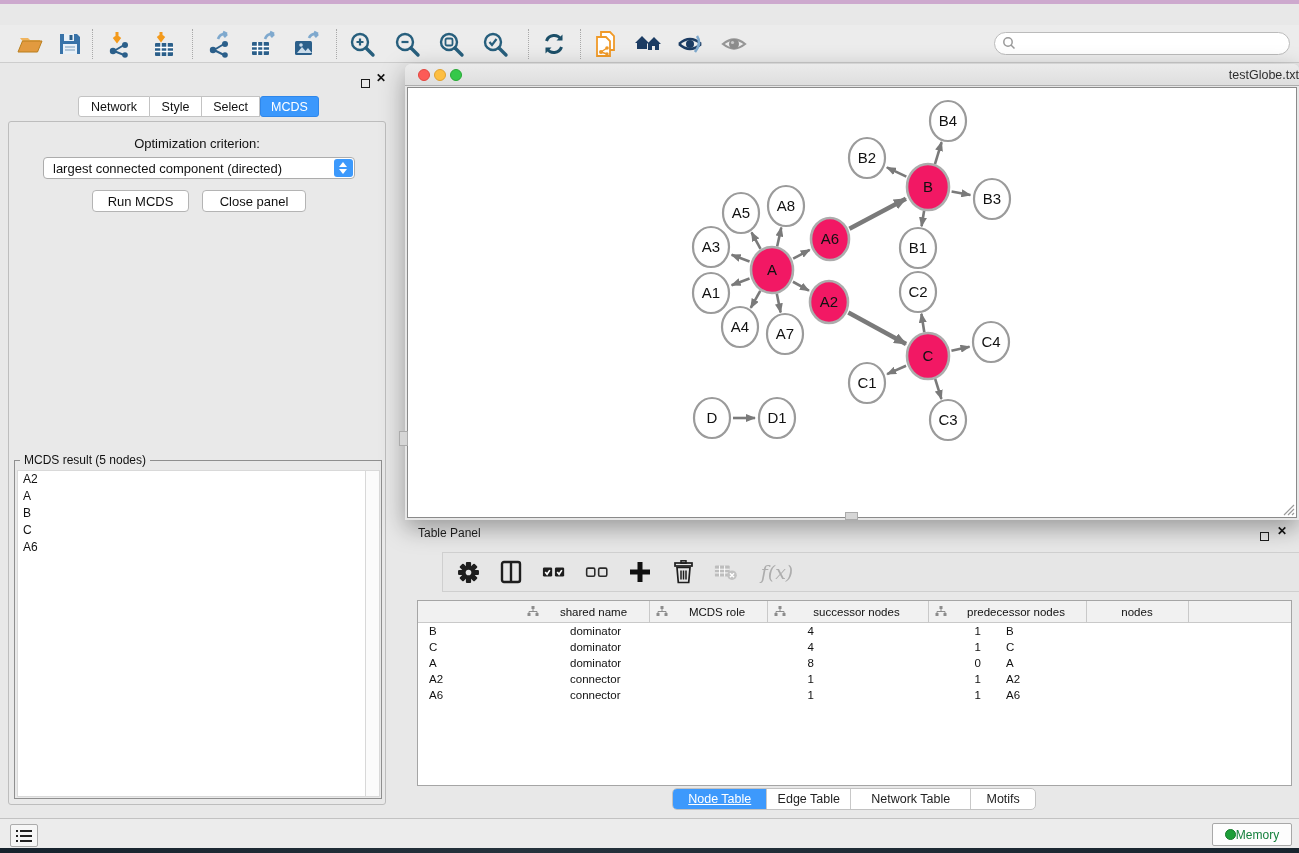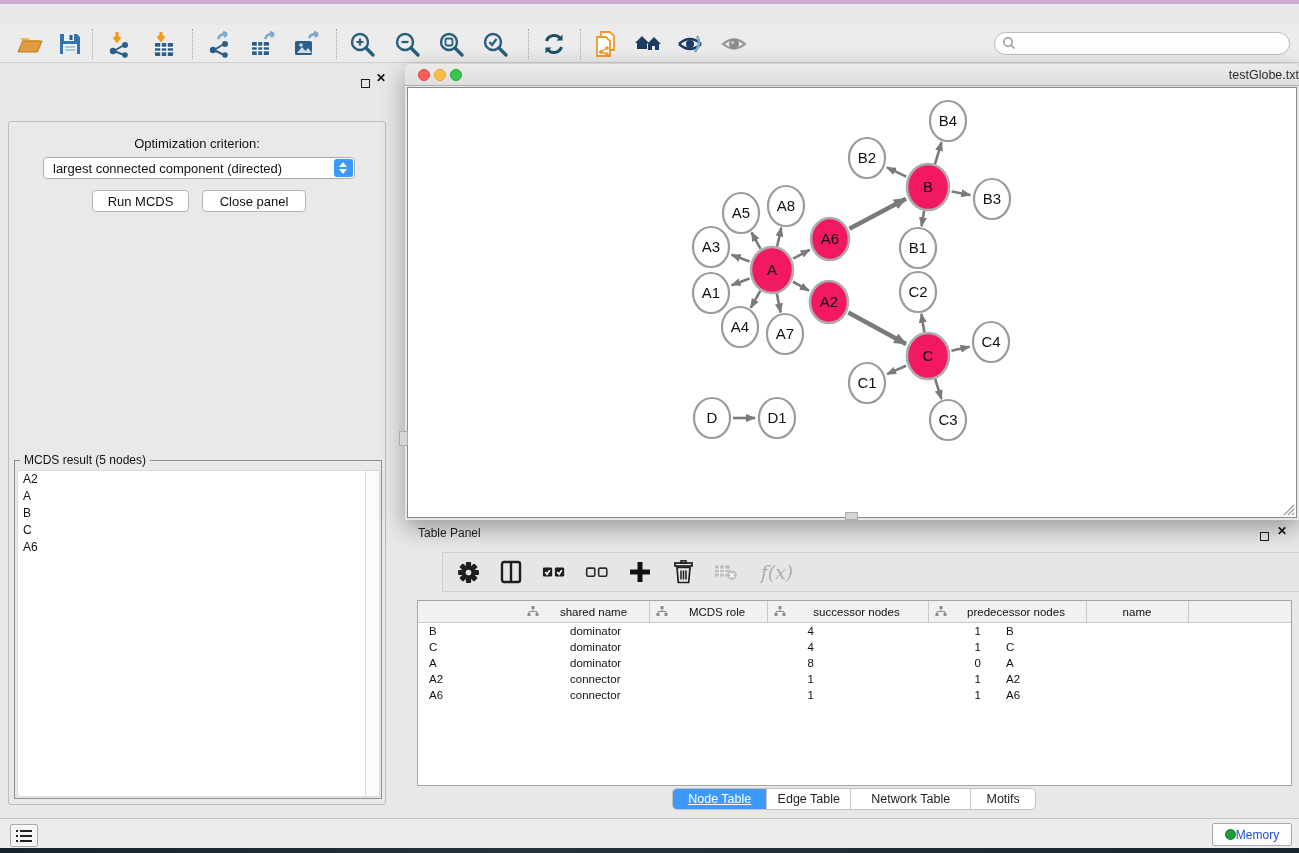--- a/index.html
+++ b/index.html
@@ -76,21 +76,21 @@
   .trow { display:flex; height:16px; }
   .td { font-size:11.5px; color:#111; line-height:16px; white-space:nowrap; overflow:hidden; cursor:default; }
   .bottom-tabs { left:672px; top:788px; width:364px; height:22px; display:flex; border:1px solid #C2C2C2; border-radius:5px; background:#fff; overflow:hidden; }
   .bt { height:100%; display:flex; align-items:center; justify-content:center; font-size:12.5px; color:#222; border-right:1px solid #C8C8C8; cursor:pointer; }
   .bt:last-child { border-right:none; }
   .bt.active { background:#3D99FC; color:#fff; }
 
   
   .statusbar { left:0; top:818px; width:1299px; height:30px; background:#ECECEC; border-top:1px solid #C2C2C2; }
   .list-btn { position:absolute; left:10px; top:5px; width:28px; height:23px; background:#F6F6F6; border:1px solid #ABABAB; border-radius:2px; display:flex; align-items:center; justify-content:center; cursor:pointer; }
-  .mem-btn { position:absolute; right:7px; top:4px; width:80px; height:23px; background:#FDFDFD; border:1px solid #A8A8A8; border-radius:2px; display:flex; align-items:center; justify-content:center; font-size:12px; color:#1d4ed8; cursor:pointer; }
+  .mem-btn { position:absolute; right:7px; top:4px; width:80px; height:23px; background:#FDFDFD; border:1px solid #A8A8A8; border-radius:2px; display:flex; align-items:center; justify-content:center; font-size:12px; color:#15803d; cursor:pointer; }
   .mem-dot { width:11px; height:11px; border-radius:50%; background:#1C9E38; border:1px solid #157A2B; }
 </style>
 </head>
 <body>
 
 <div class="screen">
 
   <div class="abs desk-top"></div>
 
 
@@ -243,20 +243,26 @@
       <svg class="search-mag" width="14" height="14" viewBox="0 0 14 14">
           <circle cx="6" cy="6" r="4.2" stroke="#9A9A9A" stroke-width="1.5" fill="none"></circle>
           <path d="M9 9l3.5 3.5" stroke="#9A9A9A" stroke-width="1.5"></path>
         </svg>
     </div>
   </div>
 
   <div class="abs cp-title">Control Panel</div>
   <div class="abs" style="left:361px;top:74px"><span class="float-box"></span></div>
   <div class="abs close-x" style="left:376px;top:73px">✕</div>
+  <div class="abs cp-tabs" id="cp-tabs">
+      <div class="cp-tab" style="width: 72px;">Network</div>
+      <div class="cp-tab" style="width: 52px;">Style</div>
+      <div class="cp-tab" style="width: 58px;">Select</div>
+      <div class="cp-tab active" style="width: 59px;">MCDS</div>
+    </div>
   <div class="abs cp-body"></div>
   <div class="abs opt-label">Optimization criterion:</div>
   <div class="abs dropdown">
     <span class="dd-text">largest connected component (directed)</span>
     <span class="dd-step">
         <span class="dd-up"></span>
         <span class="dd-dn"></span>
       </span>
   </div>
   <div class="abs cp-btn" style="left:92px;width:97px">
@@ -513,21 +519,21 @@
             <g fill="#8C8C8C">
               <rect x="4.5" y="0" width="3" height="3"></rect>
               <rect x="0.5" y="7" width="3" height="3"></rect>
               <rect x="8.5" y="7" width="3" height="3"></rect>
             </g>
             <path d="M6 3v2.5M2 7V5.5h8V7" stroke="#8C8C8C" fill="none"></path>
           </svg>
           <span class="th-lab">predecessor nodes</span>
         </div>
         <div class="th" style="width: 102px;">
-          <span class="th-lab">name</span>
+          <span class="th-lab">nodes</span>
         </div>
       </div>
     <div id="tbody">
         <div class="trow">
           <div class="td" style="width: 129px; text-align: left; padding-left: 11px;">B</div>
           <div class="td" style="width: 118px; text-align: left; padding-left: 23px;">dominator</div>
           <div class="td" style="width: 161px; text-align: right; padding-right: 12px;">4</div>
           <div class="td" style="width: 158px; text-align: right; padding-right: 3px;">1</div>
           <div class="td" style="width: 102px; text-align: left; padding-left: 22px;">B</div>
         </div>

